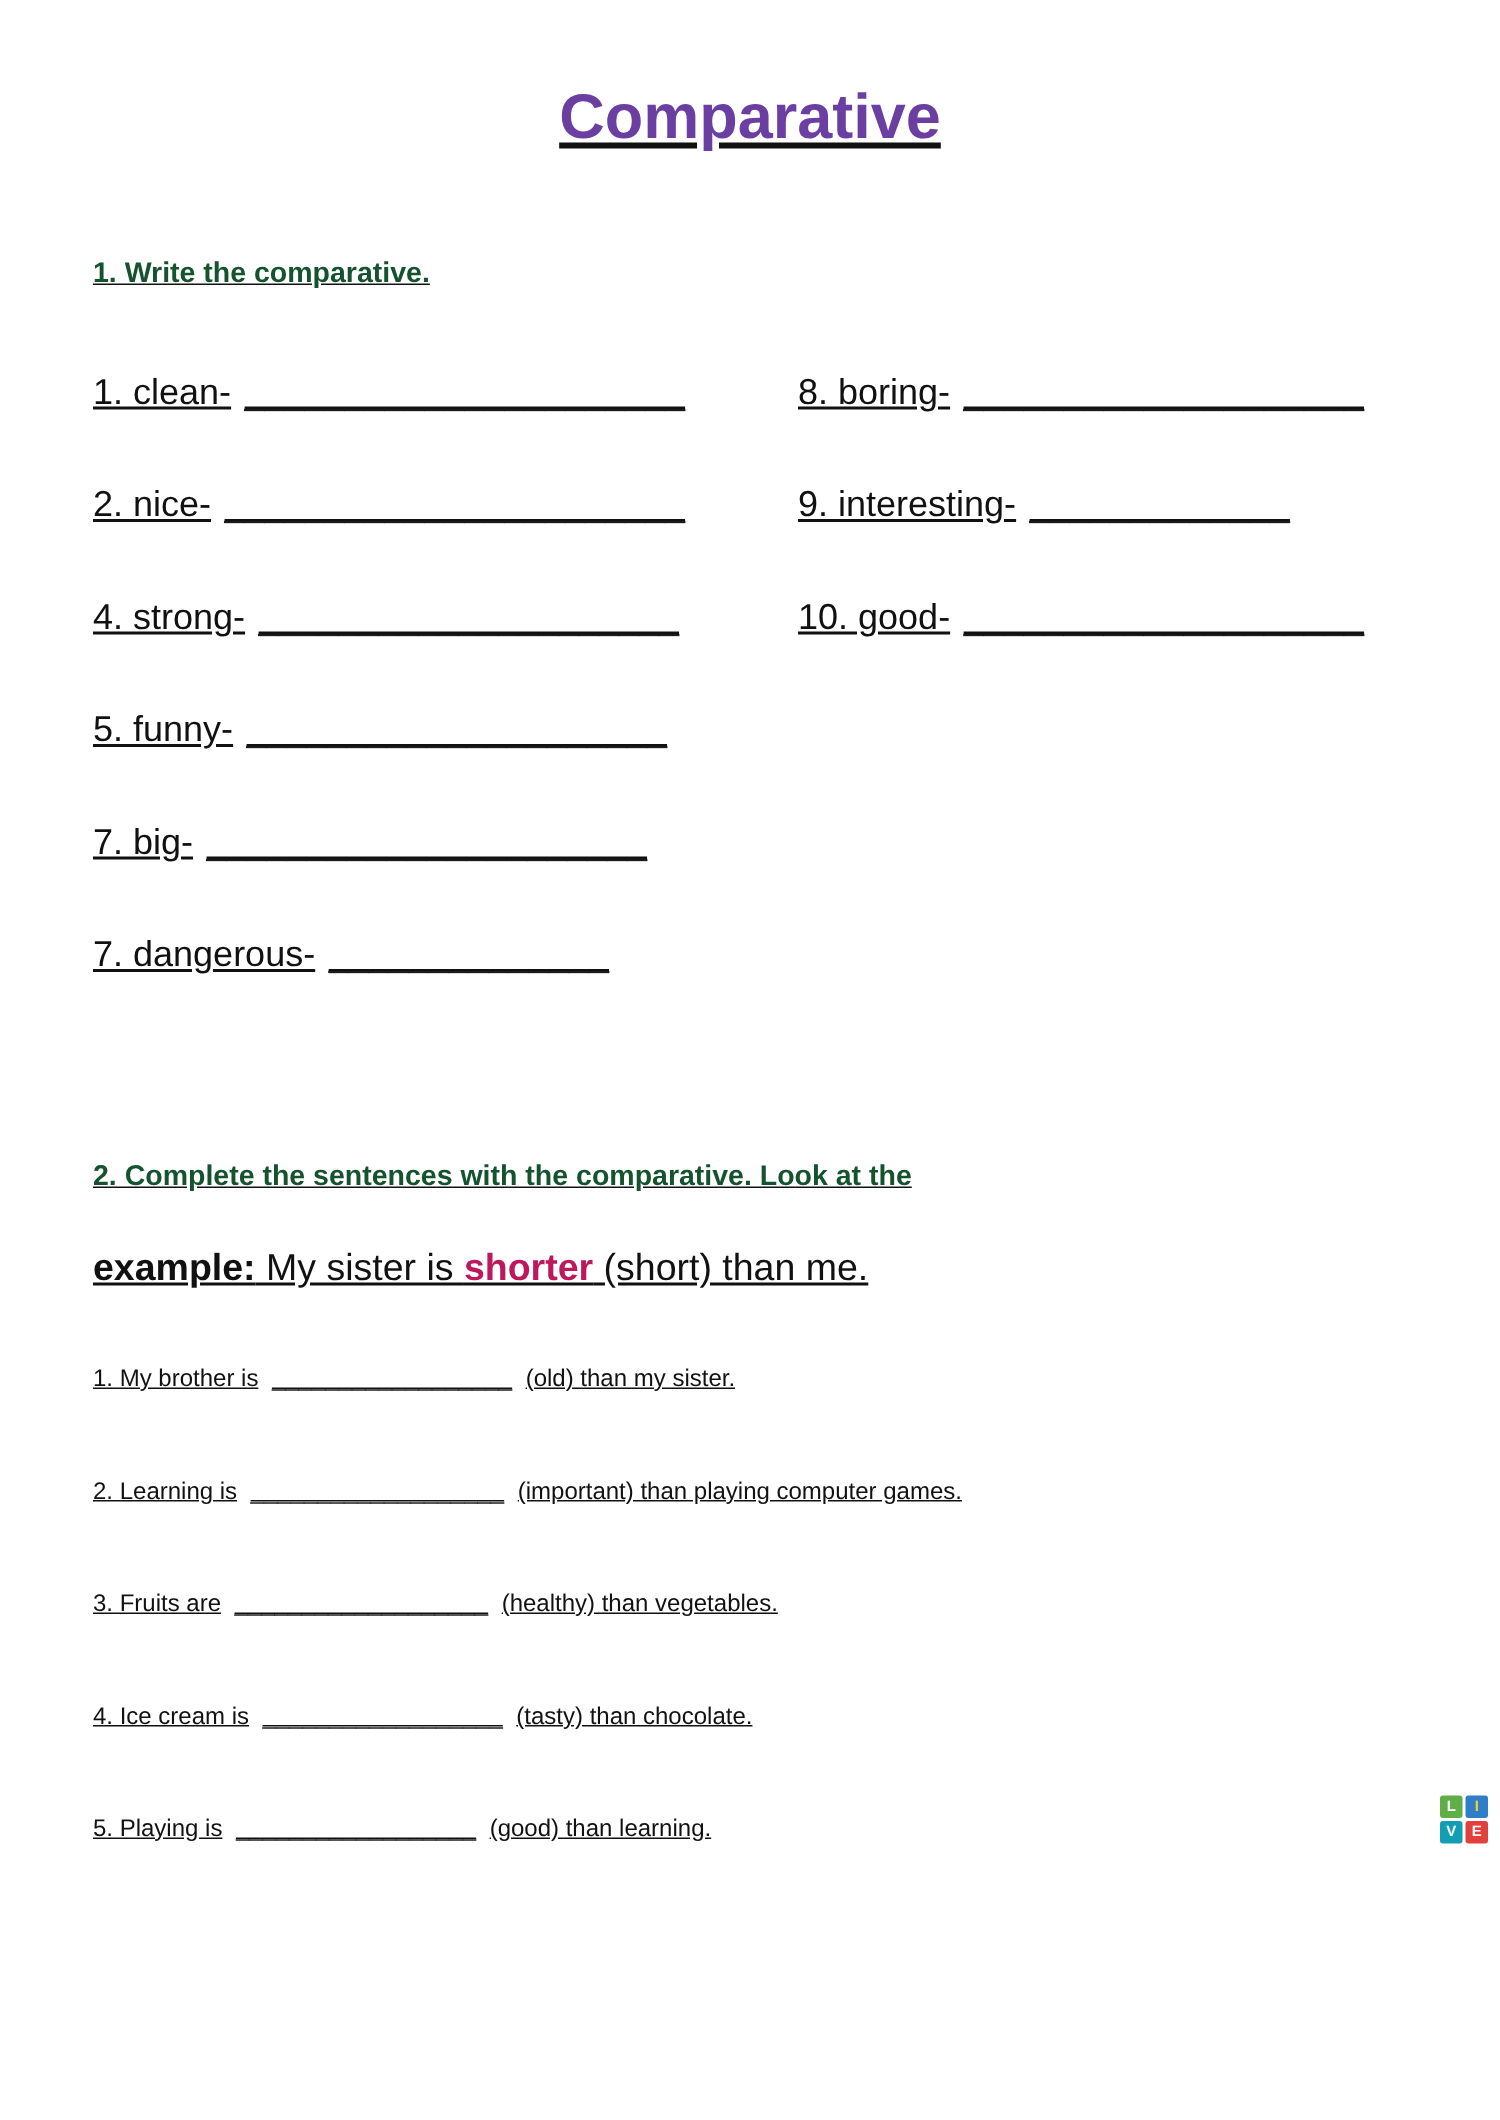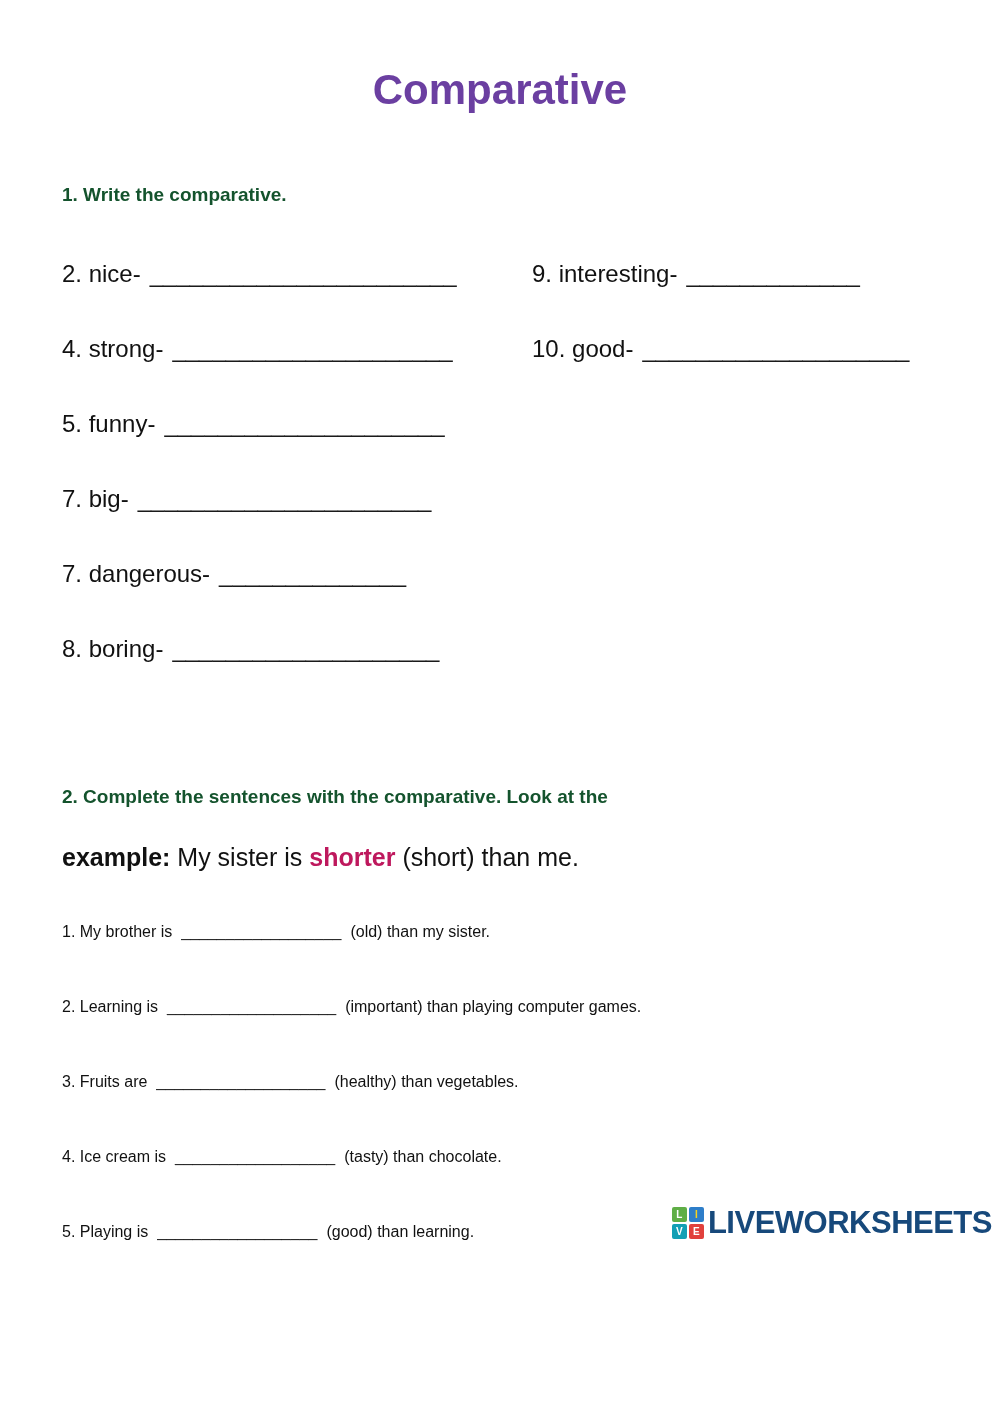--- a/index.html
+++ b/index.html
@@ -1,24 +1,25 @@
 <!DOCTYPE html>
 <html><head>
 <meta charset="utf-8">
 <style>
   html, body { margin: 0; padding: 0; background: #ffffff; }
   .page {
     position: relative;
     width: 1000px;
     height: 1235px;
-    margin: 12px auto;
+    margin: 0 auto;
     background: #ffffff;
     font-family: "Liberation Sans", sans-serif;
     color: #111111;
     overflow: hidden;
+    text-decoration: underline;
   }
   .title {
     margin: 0;
     padding-top: 57px;
     text-align: center;
     font-size: 42px;
     line-height: 42px;
     font-weight: bold;
     color: #6B3FA1;
   }
@@ -101,20 +102,21 @@
 
 <div class="page">
 
   <h1 class="title">Comparative</h1>
 
   <div class="content">
 
     <p class="ex-heading ex1-heading">1. Write the comparative.</p>
 
     <div class="ex1-grid">
+      <div class="ex1-item"><span>1. clean-</span><span class="blank">______________________</span></div>
       <div class="ex1-item"><span>2. nice-</span><span class="blank">_______________________</span></div>
       <div class="ex1-item"><span>4. strong-</span><span class="blank">_____________________</span></div>
       <div class="ex1-item"><span>5. funny-</span><span class="blank">_____________________</span></div>
       <div class="ex1-item"><span>7. big-</span><span class="blank">______________________</span></div>
       <div class="ex1-item"><span>7. dangerous-</span><span class="blank">______________</span></div>
       <div class="ex1-item"><span>8. boring-</span><span class="blank">____________________</span></div>
       <div class="ex1-item"><span>9. interesting-</span><span class="blank">_____________</span></div>
       <div class="ex1-item"><span>10. good-</span><span class="blank">____________________</span></div>
     </div>
 
@@ -133,16 +135,15 @@
 
   </div>
 
   <div class="brand">
     <span class="brand-icon">
       <span class="cell cell-l">L</span>
       <span class="cell cell-i">I</span>
       <span class="cell cell-v">V</span>
       <span class="cell cell-e">E</span>
     </span>
-    <span class="brand-text">LIVEWORKSHEETS</span>
   </div>
 
 </div>
 
 </body></html>

